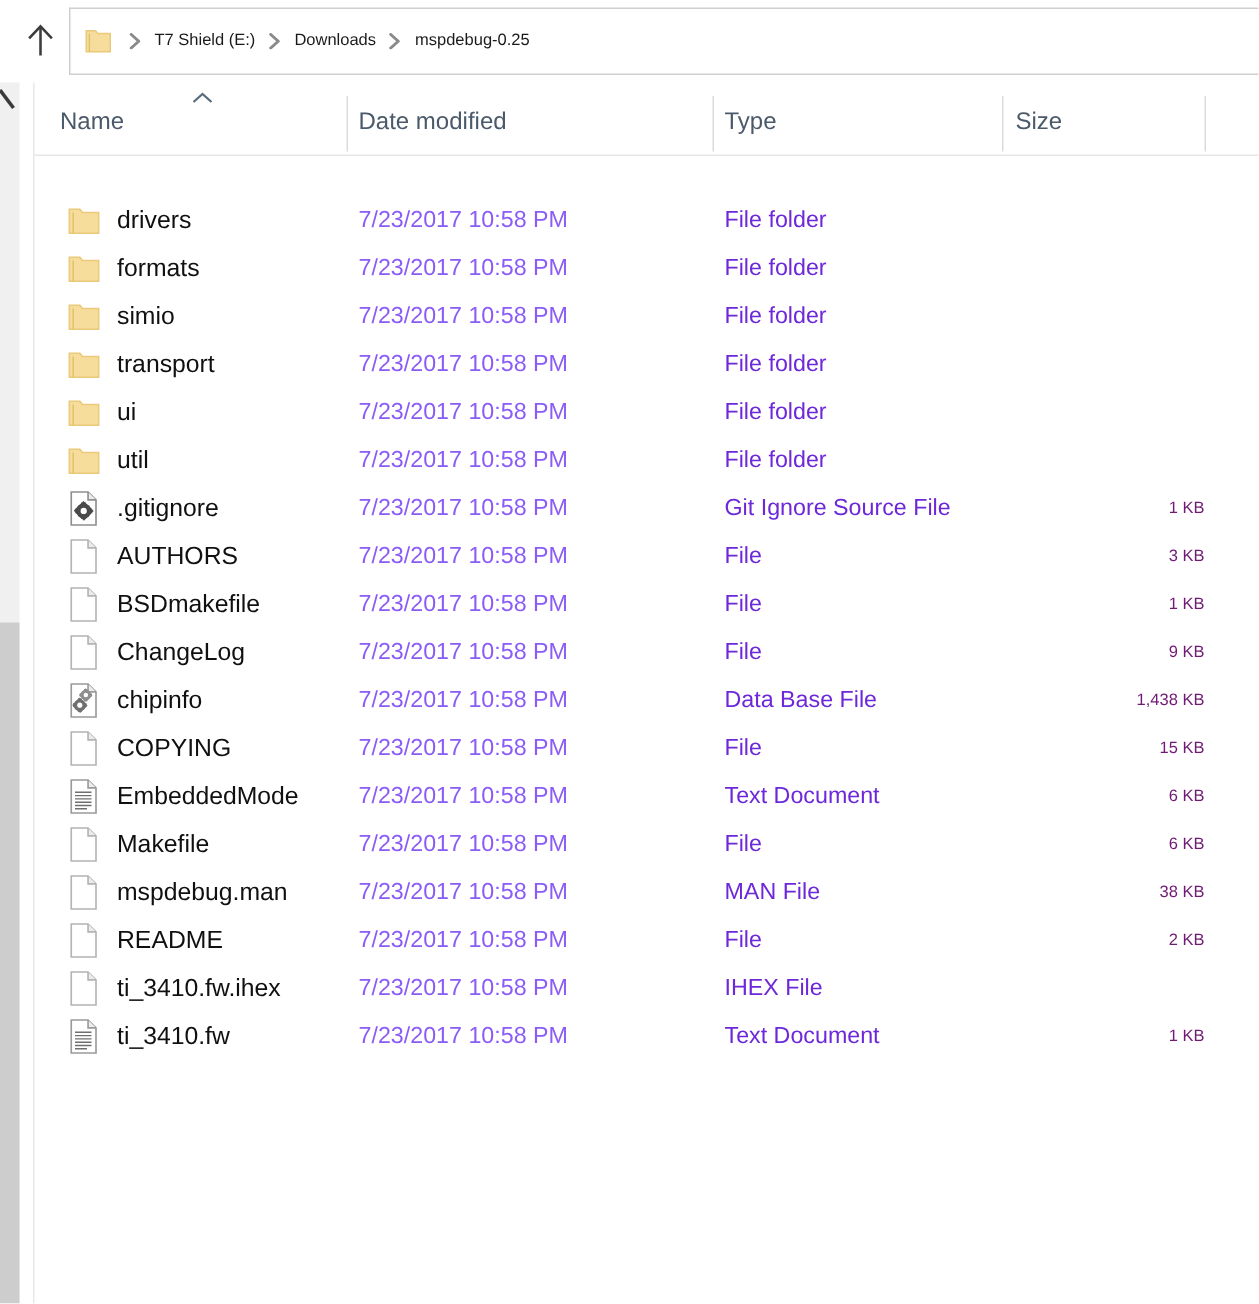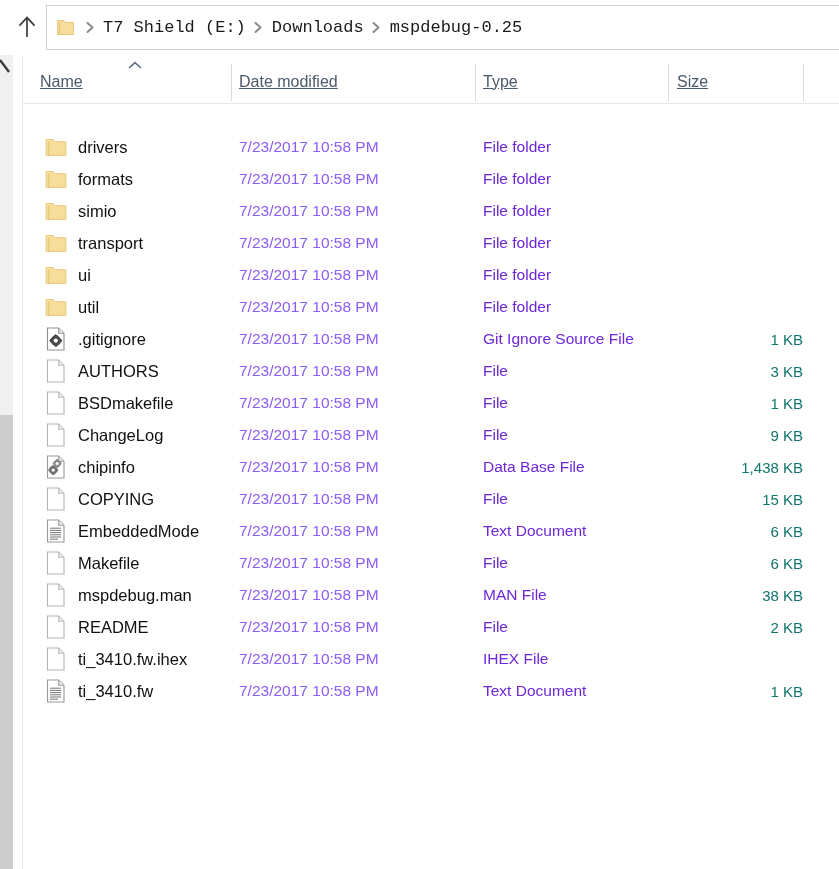--- a/index.html
+++ b/index.html
@@ -72,26 +72,25 @@
     padding-left: 9px;
   }
   .addr-folder-icon {
     width: 19px; height: 17px;
     margin-right: 4px;
     flex: 0 0 auto;
   }
   .addr-folder-icon svg { display:block; }
 
   .crumb {
-    font-size: 17px;
+    font-size: 11px;
     color: #1a1a1a;
     padding: 0 2px;
     white-space: nowrap;
     line-height: 1;
-    font-family: Liberation Mono, monospace;
   }
   .crumb-sep {
     width: 22px;
     flex: 0 0 auto;
     display: flex;
     align-items: center;
     justify-content: center;
     color: #7a7a7a;
   }
   .crumb-sep svg { display: block; }
@@ -104,21 +103,20 @@
   }
   .col-head {
     position: absolute;
     top: 0;
     height: 43px;
     display: flex;
     align-items: center;
     font-size: 16px;
     color: #4b5a6b;
     white-space: nowrap;
-    text-decoration: underline;
   }
   .col-head .lbl { line-height: 1; }
   .col-divider {
     position: absolute;
     top: 4px;
     width: 1px; height: 37px;
     background: #dcdcdc;
   }
   .sort-caret {
     position: absolute;
@@ -186,22 +184,22 @@
     display: flex; align-items: center;
     font-size: 15.5px;
     color: #6d28d9;
     white-space: nowrap;
   }
   .cell-size {
     position: absolute;
     left: 600px; top: 0;
     width: 180px; height: 32px;
     display: flex; align-items: center; justify-content: flex-end;
-    font-size: 15px;
-    color: #0f766e;
+    font-size: 11px;
+    color: #701a75;
     white-space: nowrap;
   }
 </style>
 </head>
 <body>
 
 <div id="explorer">
 
   <div class="left-rail">
     <div class="left-rail-thumb"></div>

